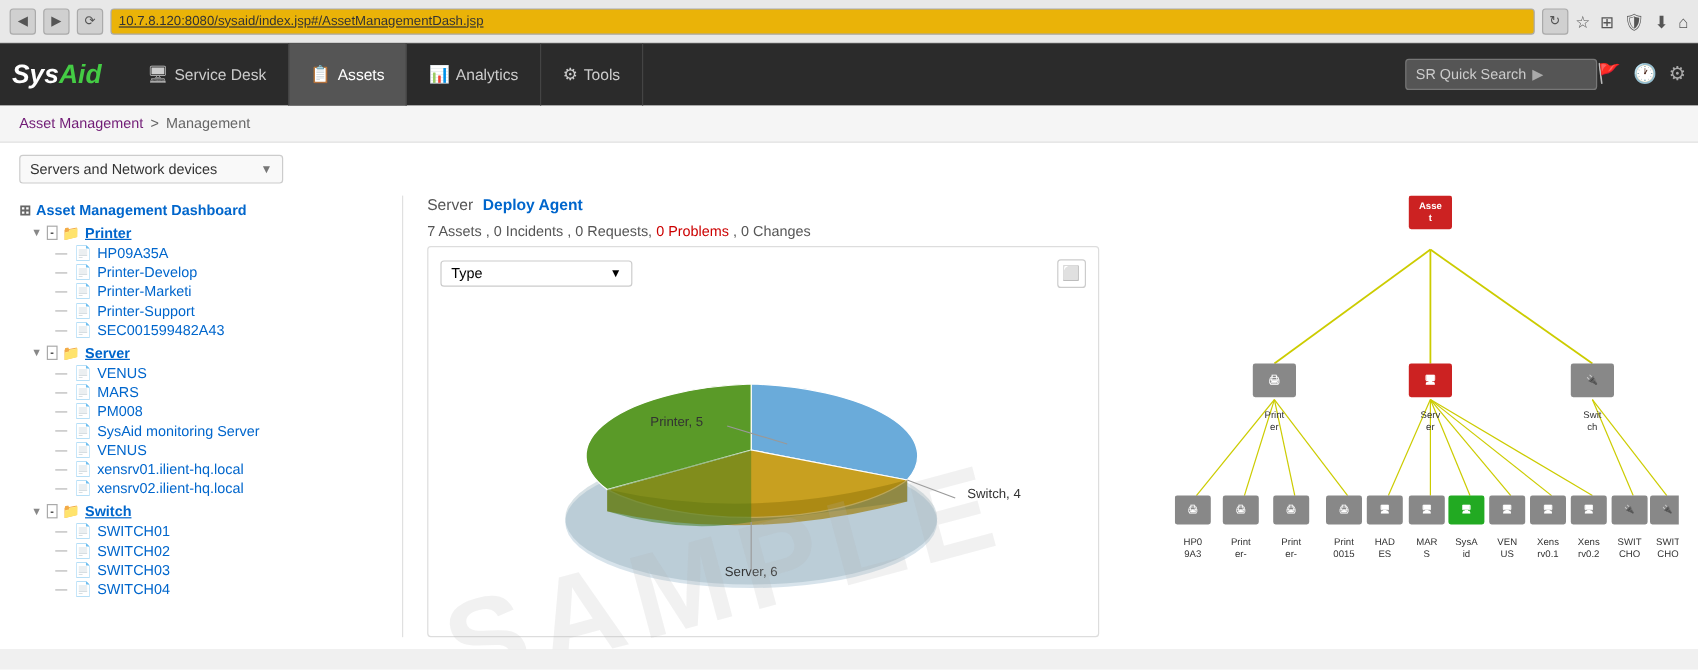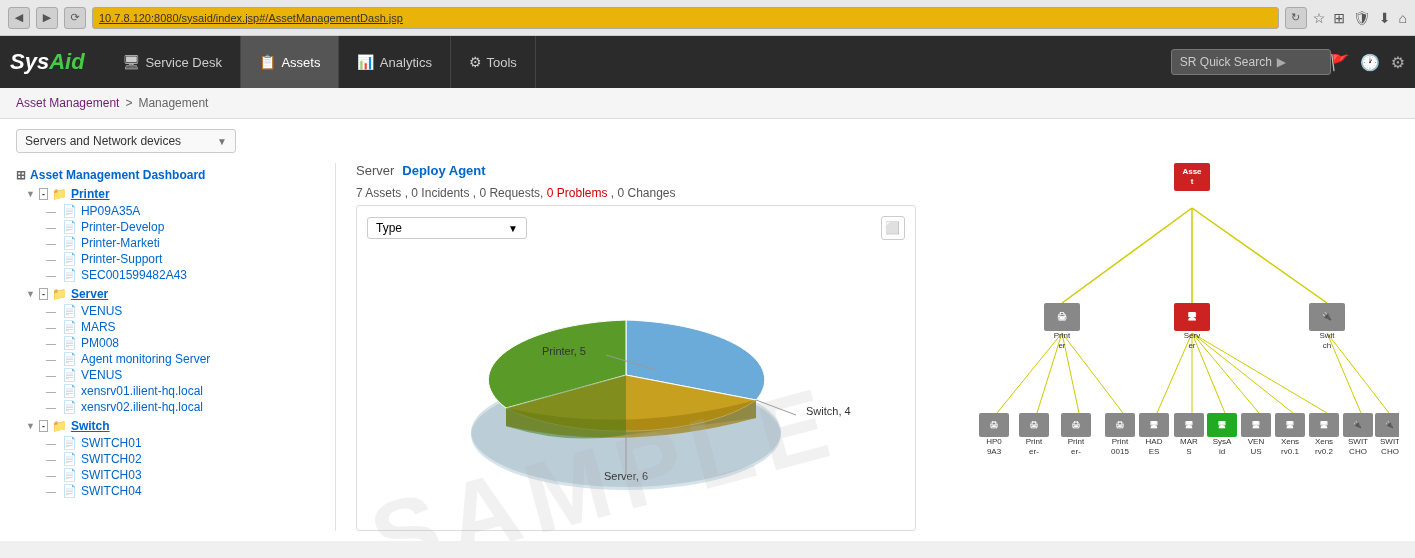--- a/index.html
+++ b/index.html
@@ -290,21 +290,21 @@
       width: 36px; height: 28px;
       display: flex; align-items: center; justify-content: center;
       font-size: 9px;
       border-radius: 2px;
       color: white;
       font-weight: bold;
     }
     .net-node-box.red { background: #cc2222; }
     .net-node-box.gray { background: #888888; }
     .net-node-box.green { background: #22aa22; }
-    .net-node-label { margin-top: 0; color: #333; font-size: 8px; line-height: 1.2; }
+    .net-node-label { margin-top: 10px; color: #333; font-size: 8px; line-height: 1.2; }
   </style>
 </head>
 <body>
 
 <div class="browser-chrome">
   <div class="browser-nav-btn">◀</div>
   <div class="browser-nav-btn">▶</div>
   <div class="browser-nav-btn">⟳</div>
   <div class="browser-url-bar">
     <span>10.7.8.120:8080/sysaid/index.jsp#/AssetManagementDash.jsp</span>
@@ -432,21 +432,21 @@
               <span>MARS</span>
             </div>
           <div class="tree-item">
               <span class="tree-dash">—</span>
               <span style="color:#888;">📄</span>
               <span>PM008</span>
             </div>
           <div class="tree-item">
               <span class="tree-dash">—</span>
               <span style="color:#888;">📄</span>
-              <span>Agent monitoring Server</span>
+              <span>SysAid monitoring Server</span>
             </div>
           <div class="tree-item">
               <span class="tree-dash">—</span>
               <span style="color:#888;">📄</span>
               <span>VENUS</span>
             </div>
           <div class="tree-item">
               <span class="tree-dash">—</span>
               <span style="color:#888;">📄</span>
               <span>xensrv01.ilient-hq.local</span>

